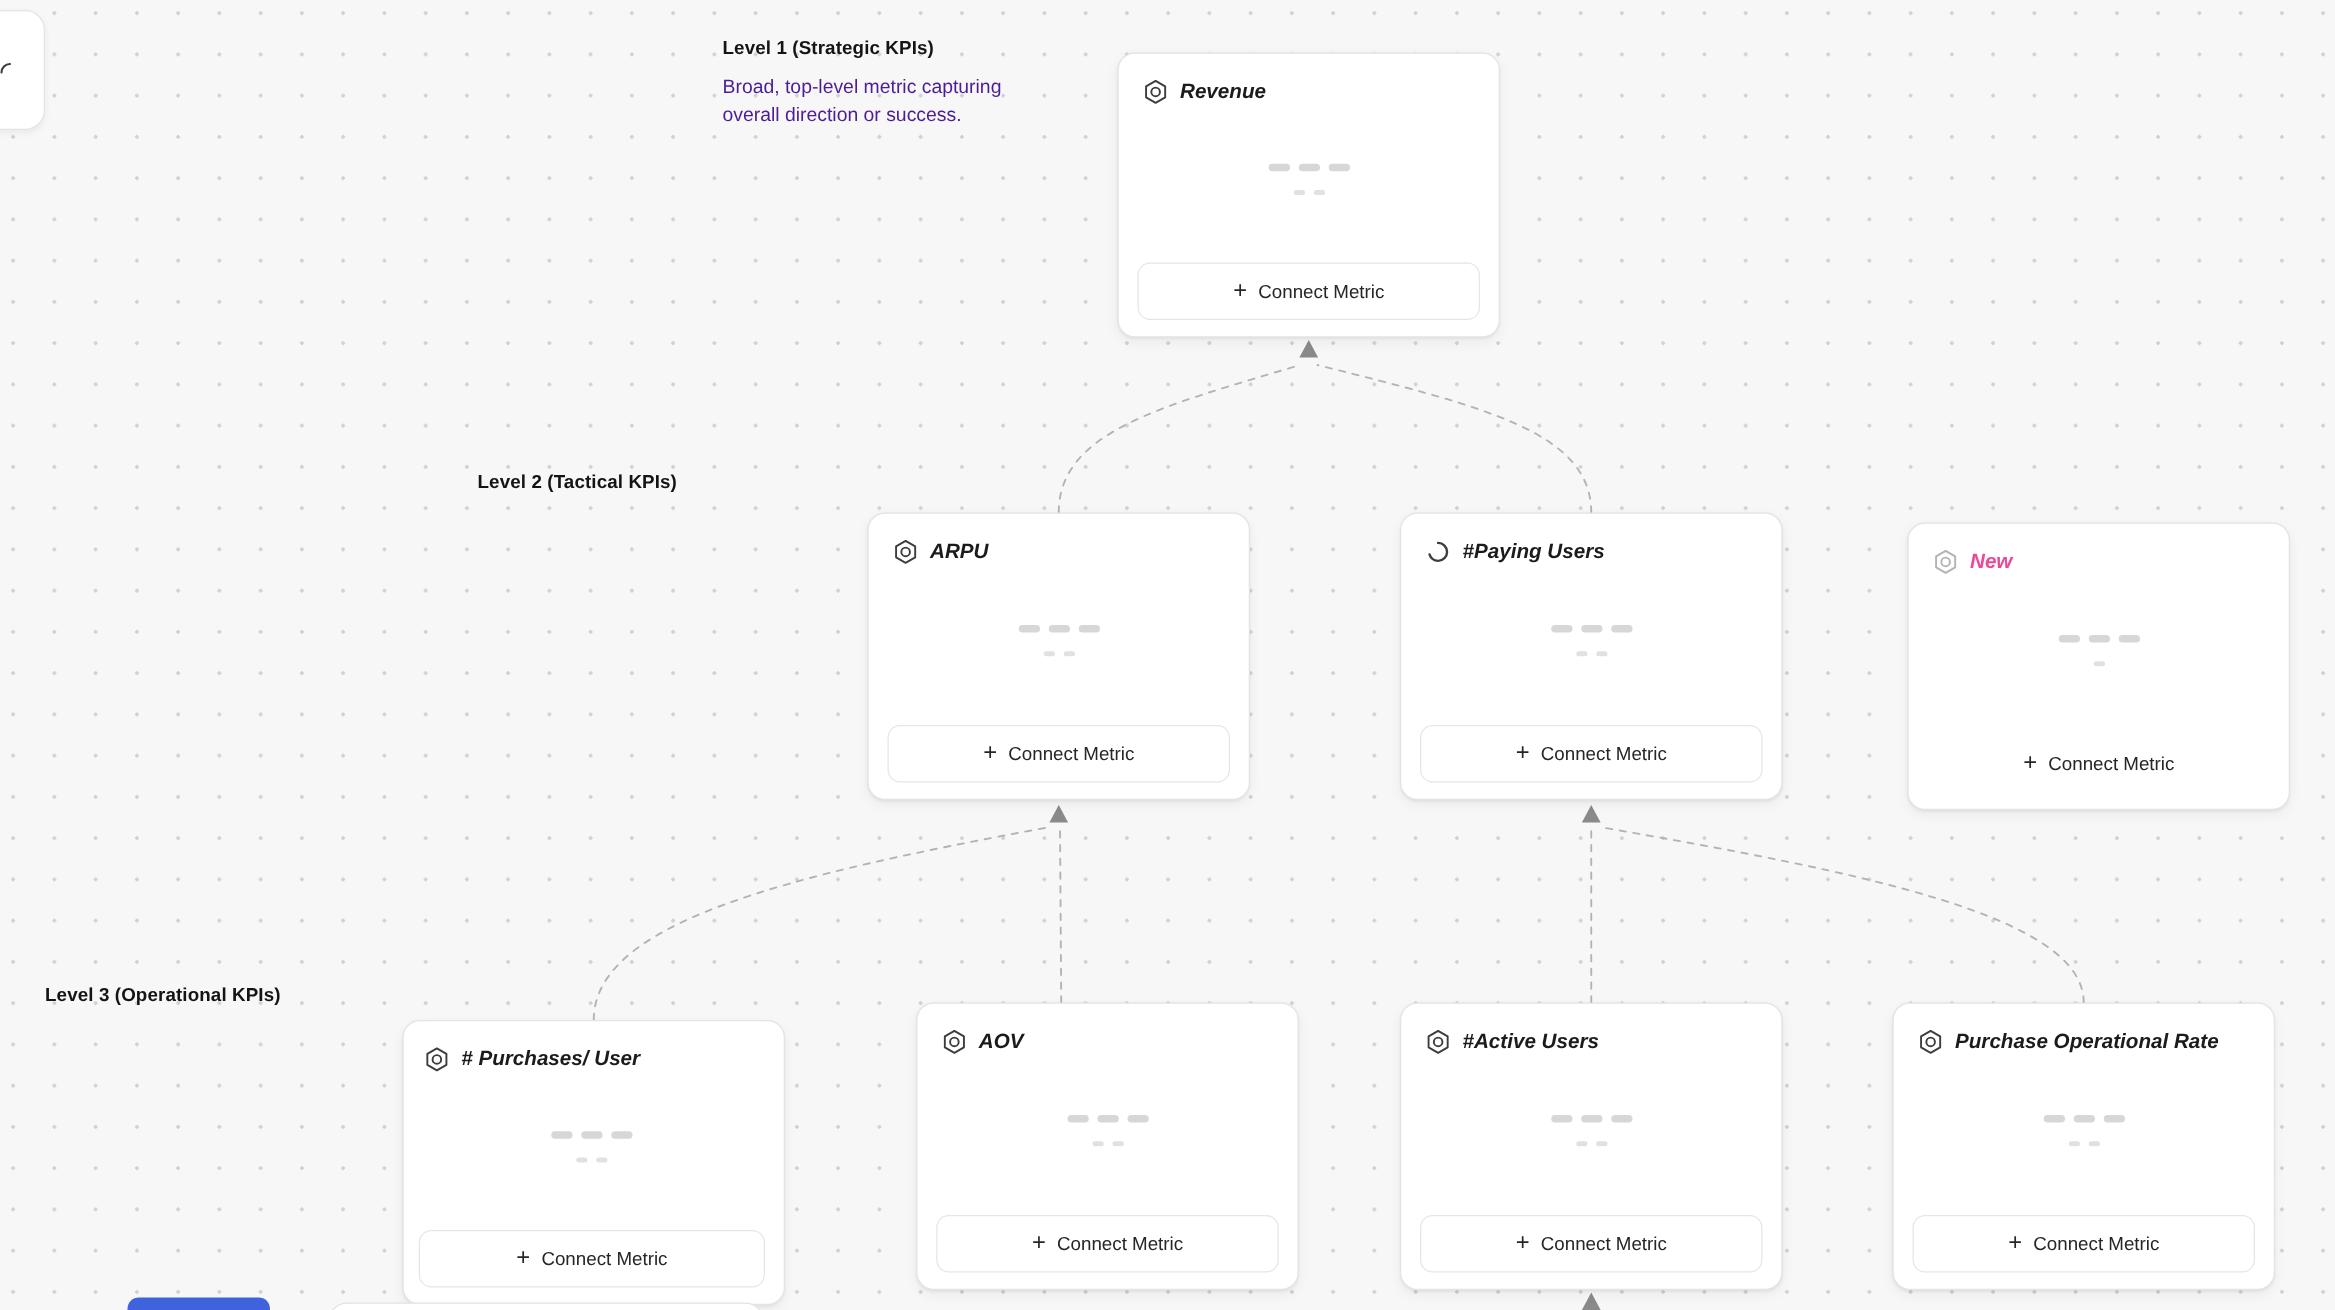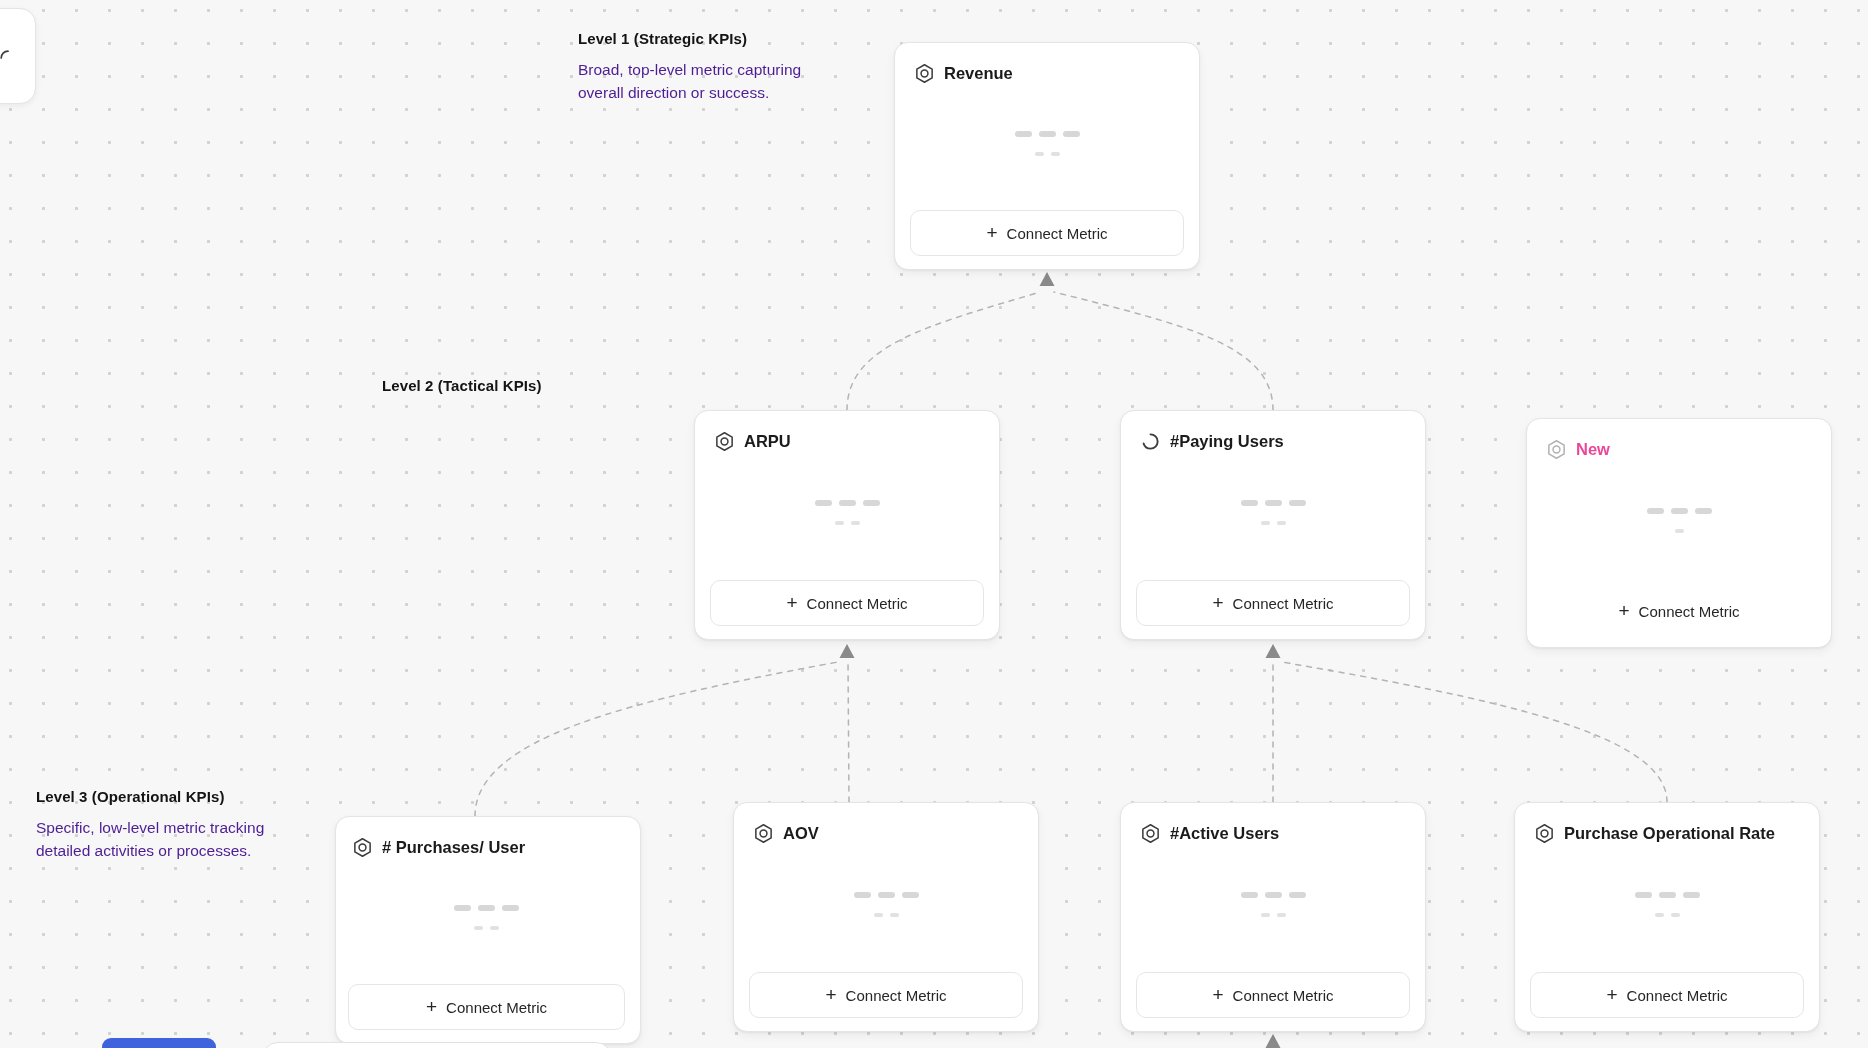--- a/index.html
+++ b/index.html
@@ -37,27 +37,27 @@
     border: 1px solid #e4e4e4;
     border-radius: 14px;
     box-shadow: 0 1px 2px rgba(0,0,0,.05), 0 4px 10px rgba(0,0,0,.05);
     display: flex; flex-direction: column;
     padding: 18px 15px 13px 15px;
   }
   #card-revenue        { left: 894px;  top: 42px;  height: 228px; }
   #card-arpu           { left: 694px;  top: 410px; }
   #card-paying-users   { left: 1120px; top: 410px; }
   #card-new            { left: 1526px; top: 418px; }
-  #card-purchases-user { left: 335px;  top: 816px; height: 228px; padding-left: 12px; }
+  #card-purchases-user { left: 322px;  top: 816px; height: 228px; padding-left: 12px; }
   #card-aov            { left: 696px;  top: 802px; margin-left: 37px; }
   #card-active-users   { left: 1120px; top: 802px; }
   #card-pcr            { left: 1514px; top: 802px; }
 
   .card-header { display: flex; align-items: center; gap: 9px; padding-left: 4px; min-height: 24px; }
-  .card-title  { font-size: 16.5px; font-weight: 700; color: #1b1b1b; white-space: nowrap; }
+  .card-title  { font-size: 16.5px; font-weight: 700; color: #1b1b1b; white-space: nowrap; font-style: italic; }
   .icon { display: inline-flex; align-items: center; justify-content: center; width: 21px; height: 21px; flex: none; }
 
   .skeleton { flex: 1; display: flex; flex-direction: column; align-items: center; justify-content: center; gap: 15px; margin-top: -8px; }
   .skel-row { display: flex; gap: 7px; }
   .dash { width: 17px; height: 6px; border-radius: 3px; background: #d7d7d7; }
   .dash.sm { width: 9px; height: 4.5px; background: #e1e1e1; }
 
   .connect-btn {
     height: 46px; width: 100%;
     background: #ffffff;
@@ -116,21 +116,20 @@
 
 <div class="level-label" id="level1">
   <h2>Level 1 (Strategic KPIs)</h2>
   <p>Broad, top-level metric capturing overall direction or success.</p>
 </div>
 <div class="level-label" id="level2">
   <h2>Level 2 (Tactical KPIs)</h2>
 </div>
 <div class="level-label" id="level3">
   <h2>Level 3 (Operational KPIs)</h2>
-  <p>Specific, low-level metric tracking detailed activities or processes.</p>
 </div>
 
 <div class="card" id="card-revenue">
   <div class="card-header">
     <span class="icon">
       <svg width="21" height="21" viewBox="0 0 22 22" fill="none">
           <path d="M11 1.8 L19 6.4 V15.6 L11 20.2 L3 15.6 V6.4 Z" stroke="#3d3d3d" stroke-width="1.6" stroke-linejoin="round"></path>
           <circle cx="11" cy="11" r="3.6" stroke="#3d3d3d" stroke-width="1.6"></circle>
         </svg>
     </span>

